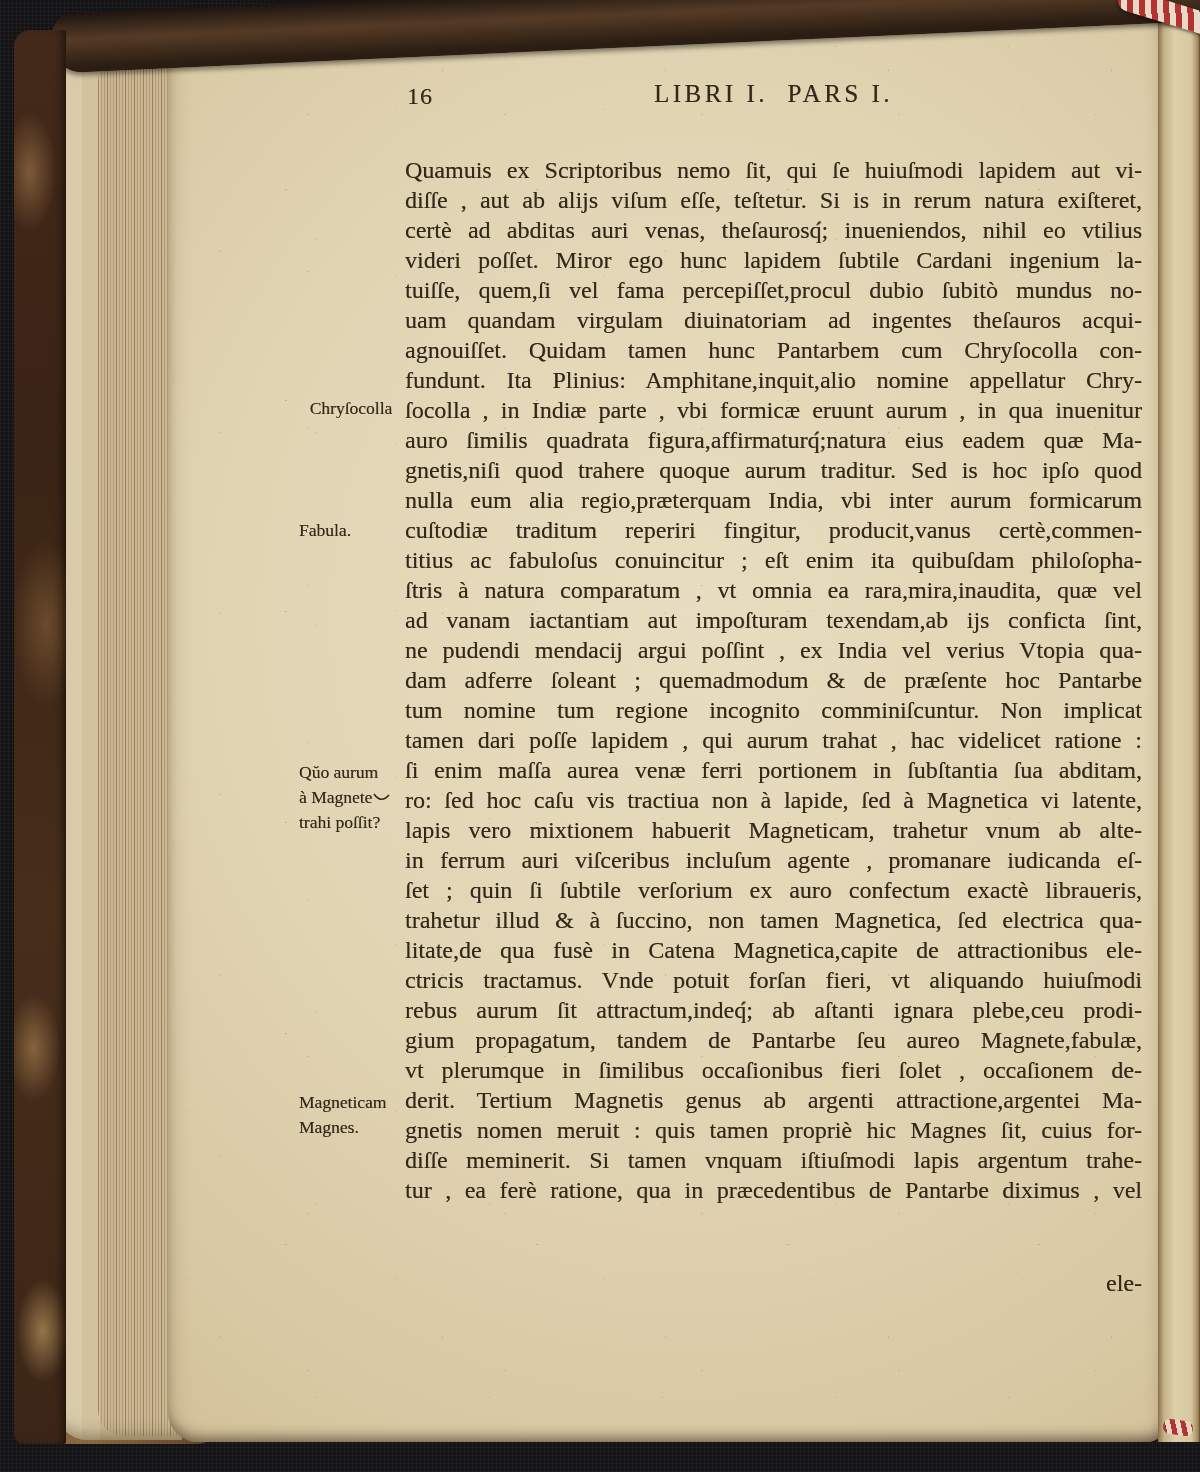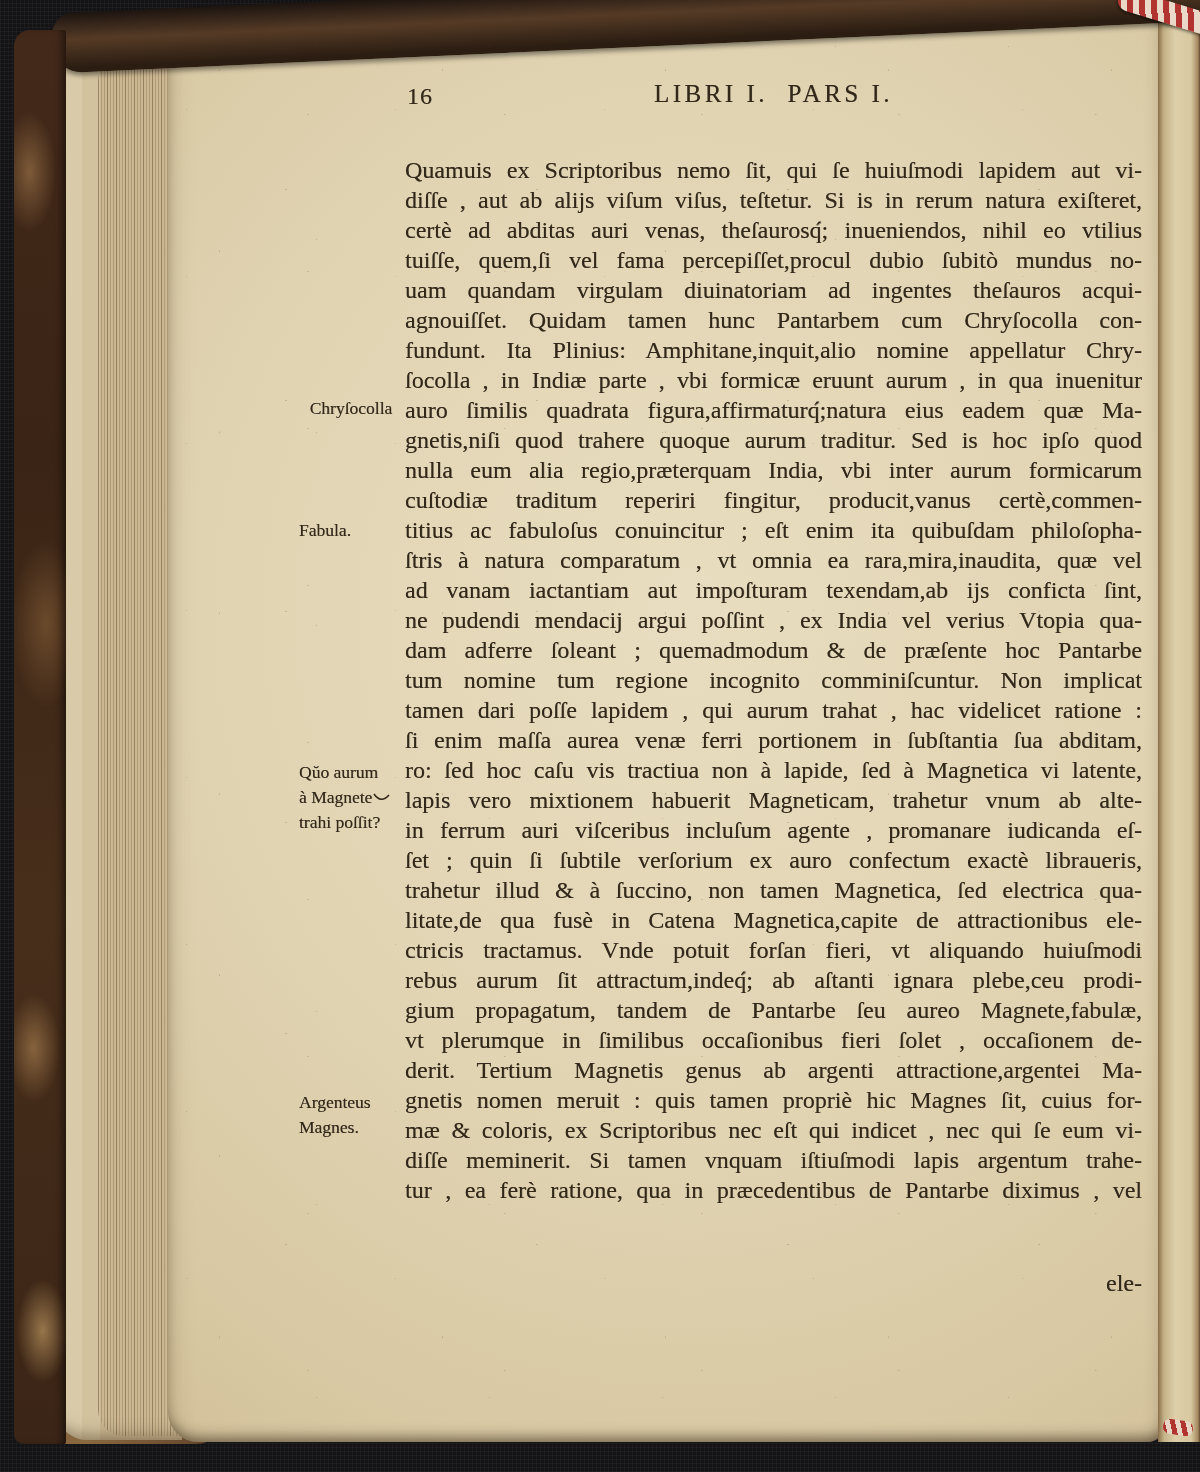--- a/index.html
+++ b/index.html
@@ -122,22 +122,23 @@
   <div class="headband-tip"></div>
   <div class="paper-noise"></div>
 
   <div class="folio-row print">
     <span class="page-number">16</span>
     <span class="running-header">LIBRI I.  PARS I.</span>
   </div>
 
   <div class="body-text print" id="body-text">
       <div class="bline"><span>Quamuis ex Scriptoribus nemo ſit, qui ſe huiuſmodi lapidem aut vi-</span></div>
-      <div class="bline"><span>diſſe , aut ab alijs viſum viſus, teſtetur.  Si is in rerum natura exiſteret,</span></div>
+      <div class="bline"><span>diſſe , aut ab alijs viſum eſſe, teſtetur.  Si is in rerum natura exiſteret,</span></div>
       <div class="bline"><span>certè ad abditas auri venas, theſaurosq́; inueniendos, nihil eo vtilius</span></div>
+      <div class="bline"><span>videri poſſet. Miror ego hunc lapidem ſubtile Cardani ingenium la-</span></div>
       <div class="bline"><span>tuiſſe, quem,ſi vel fama percepiſſet,procul dubio ſubitò mundus no-</span></div>
       <div class="bline"><span>uam quandam virgulam diuinatoriam ad ingentes theſauros acqui-</span></div>
       <div class="bline"><span>agnouiſſet. Quidam tamen hunc Pantarbem cum Chryſocolla con-</span></div>
       <div class="bline"><span>fundunt. Ita Plinius: </span><span class="it">Amphitane</span><span>,inquit,</span><span class="it">alio nomine appellatur Chry-</span></div>
       <div class="bline"><span class="it">ſocolla , in Indiæ parte , vbi formicæ eruunt aurum , in qua inuenitur</span></div>
       <div class="bline"><span class="it">auro ſimilis quadrata figura,affirmaturq́;natura eius eadem quæ Ma-</span></div>
       <div class="bline"><span class="it">gnetis,niſi quod trahere quoque aurum traditur.</span><span> Sed is hoc ipſo quod</span></div>
       <div class="bline"><span>nulla eum alia regio,præterquam India, vbi inter aurum formicarum</span></div>
       <div class="bline"><span>cuſtodiæ traditum reperiri fingitur, producit,vanus certè,commen-</span></div>
       <div class="bline"><span>titius ac fabuloſus conuincitur ; eſt enim ita quibuſdam philoſopha-</span></div>
@@ -153,21 +154,20 @@
       <div class="bline"><span>in ferrum auri viſceribus incluſum agente , promanare iudicanda eſ-</span></div>
       <div class="bline"><span>ſet ; quin ſi ſubtile verſorium ex auro confectum exactè libraueris,</span></div>
       <div class="bline"><span>trahetur illud &amp; à ſuccino, non tamen Magnetica, ſed electrica qua-</span></div>
       <div class="bline"><span>litate,de qua fusè in Catena Magnetica,capite de attractionibus ele-</span></div>
       <div class="bline"><span>ctricis tractamus.  Vnde potuit forſan fieri, vt aliquando huiuſmodi</span></div>
       <div class="bline"><span>rebus aurum ſit attractum,indeq́; ab aſtanti ignara plebe,ceu prodi-</span></div>
       <div class="bline"><span>gium propagatum, tandem de Pantarbe ſeu aureo Magnete,fabulæ,</span></div>
       <div class="bline"><span>vt plerumque in ſimilibus occaſionibus fieri ſolet ,  occaſionem de-</span></div>
       <div class="bline"><span>derit.  Tertium Magnetis genus ab argenti attractione,argentei Ma-</span></div>
       <div class="bline"><span>gnetis nomen meruit : quis tamen propriè hic Magnes ſit, cuius for-</span></div>
-      <div class="bline"><span>mæ &amp; coloris, ex Scriptoribus nec eſt qui indicet , nec qui ſe eum vi-</span></div>
       <div class="bline"><span>diſſe meminerit. Si tamen vnquam iſtiuſmodi lapis argentum trahe-</span></div>
       <div class="bline"><span>tur , ea ferè ratione, qua in præcedentibus de Pantarbe diximus , vel</span></div>
     </div>
 
   <div class="catchword print">ele-</div>
 
   <div class="margin-notes print" id="margin-notes">
       <div class="mnote" style="top: 396px; text-align: center;">
         <div><span>Chryſocolla</span></div>
       </div>
@@ -175,17 +175,17 @@
         <div><span>Fabula.</span></div>
       </div>
       <div class="mnote" style="top: 760px;">
         <div><span>Qŭo aurum</span></div>
         <div><span>à Magnete</span><svg width="18" height="12" class="swash">
             <path d="M1,3 Q8,13 16,4" stroke="#31281a" stroke-width="1.6" fill="none"></path>
           </svg></div>
         <div><span>trahi poſſit?</span></div>
       </div>
       <div class="mnote" style="top: 1090px;">
-        <div><span>Argenteus</span></div>
+        <div><span>Magneticam</span></div>
         <div><span>Magnes.</span></div>
       </div>
     </div>
 </div>
 
 </body></html>

